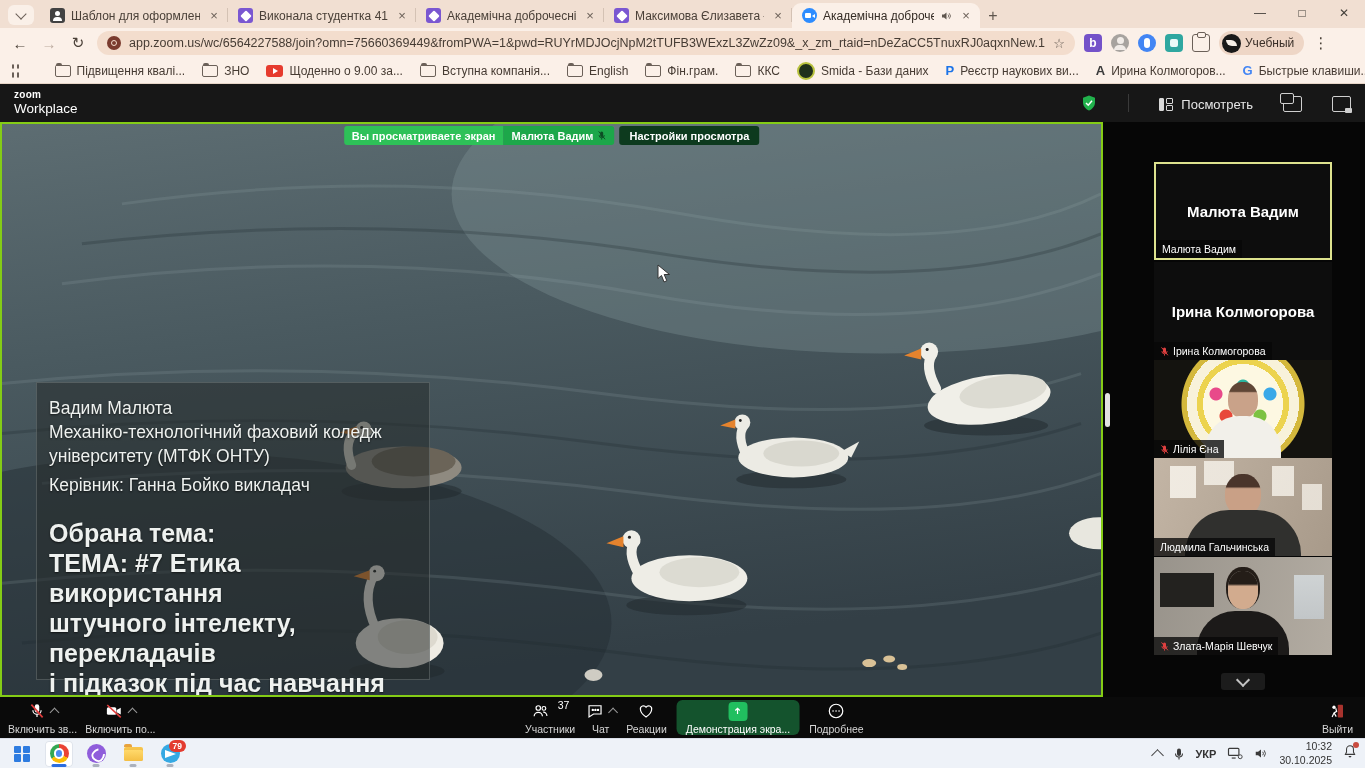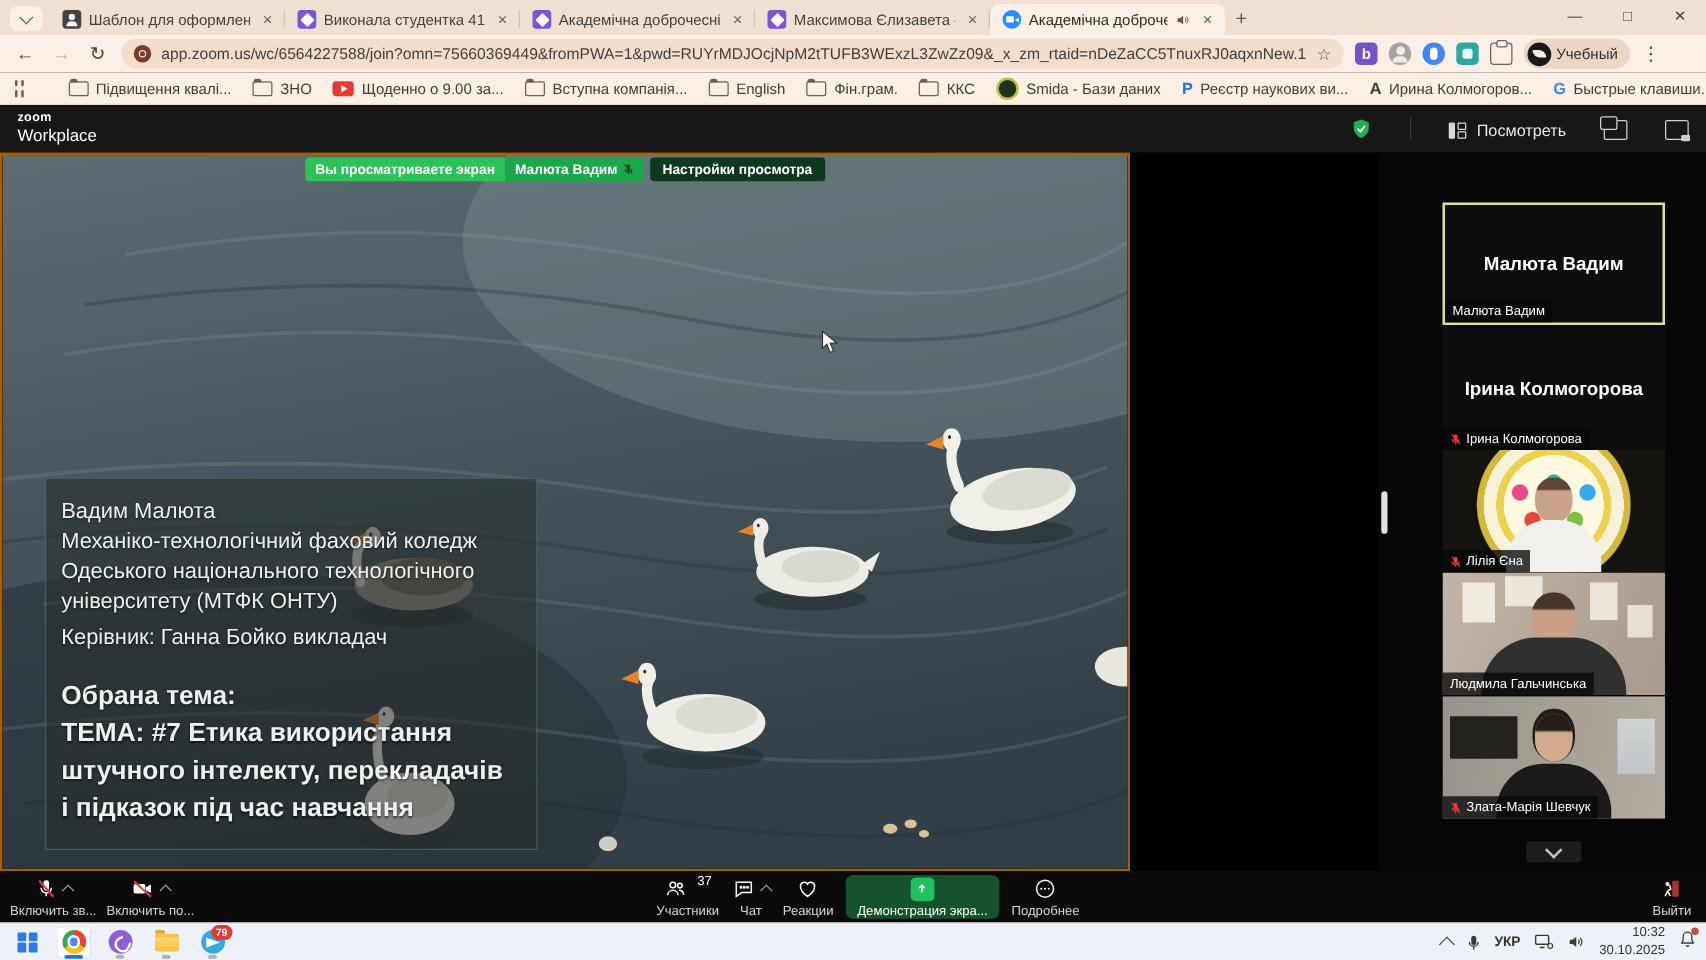--- a/index.html
+++ b/index.html
@@ -81,30 +81,30 @@
   .gridico{width:15px;height:13px;display:grid;grid-template-columns:5px 7px;gap:1.6px;}
   .gridico span{border:1.3px solid #d8d8d8;border-radius:1px;}
   .gridico span:first-child{background:#d8d8d8;grid-row:span 2;}
   .zh-ico{width:17px;height:14px;position:relative;}
   .zh-ico.copy{border:1.4px solid #cfcfcf;border-radius:2px;}
   .zh-ico.copy::after{content:"";position:absolute;left:-4px;top:-4px;width:12px;height:9px;border:1.4px solid #cfcfcf;border-radius:2px;background:#171717;}
   .zh-ico.expand{border:1.4px solid #cfcfcf;border-radius:2px;}
   .zh-ico.expand::after{content:"";position:absolute;right:-2px;bottom:-2px;width:7px;height:5px;background:#cfcfcf;border-radius:1px;}
 
   .zmain{position:absolute;top:38px;left:0;right:0;bottom:41px;background:#000;}
-  .share{position:absolute;left:0;top:0;width:904px;height:575px;box-sizing:border-box;border:2px solid #a16207;overflow:hidden;}
+  .share{position:absolute;left:0;top:0;width:1103px;height:575px;box-sizing:border-box;border:2px solid #84cc16;overflow:hidden;}
   .scene{position:absolute;inset:0;width:100%;height:100%;}
   .banner{position:absolute;top:2px;left:50%;transform:translateX(-50%);display:flex;align-items:stretch;height:19px;font-size:11px;font-weight:bold;color:#fff;z-index:6;white-space:nowrap;}
   .b1{background:#2ec158;display:flex;align-items:center;padding:0 8px;border-radius:3px 0 0 3px;}
   .b2{background:#1da74a;display:flex;align-items:center;gap:4px;padding:0 8px;border-radius:0 3px 3px 0;}
   .b3{background:#0d3a1e;margin-left:5px;display:flex;align-items:center;padding:0 10px;border-radius:3px;}
   .slideinfo{position:absolute;left:34px;top:258px;width:394px;height:298px;background:rgba(38,44,44,.55);border:1px solid rgba(145,155,155,.35);box-sizing:border-box;padding:13px 12px;color:#eef1ef;z-index:4;text-shadow:0 1px 2px rgba(0,0,0,.65);}
   .il{font-size:17.5px;line-height:24px;}
   .il.gap{margin-top:5px;}
-  .tl{font-size:21px;font-weight:bold;line-height:30px;}
+  .tl{font-size:25px;font-weight:bold;line-height:30px;}
   .topic{margin-top:21px;}
   .cursor{position:absolute;left:655px;top:140px;z-index:7;}
 
   .panel{position:absolute;left:1103px;top:0;width:262px;height:575px;background:#060606;}
   .tile{position:absolute;left:51px;width:178px;height:98px;background:#0d0d0d;overflow:hidden;box-sizing:border-box;}
   .tile.speaking{border:2px solid #dde28e;}
   .cname{width:100%;height:100%;display:flex;align-items:center;justify-content:center;color:#fff;font-size:15px;font-weight:bold;}
   .chip{position:absolute;left:0;bottom:0;background:rgba(8,8,8,.78);color:#fff;font-size:10.5px;padding:3px 6px;display:flex;align-items:center;gap:4px;z-index:3;max-width:168px;white-space:nowrap;}
   .vscene{position:absolute;inset:0;}
   .s-lilia{background:
@@ -409,21 +409,20 @@
                 <path d="M5 13a7 7 0 0 0 14 0M12 20v5" stroke="#0d4d24" stroke-width="2.4" fill="none"></path>
                 <path d="M4 3l17 21" stroke="#0d4d24" stroke-width="2.6"></path>
               </svg>
           </span>
           <span class="b3">Настройки просмотра</span>
         </div>
 
         <div class="slideinfo">
           <div class="il">Вадим Малюта</div>
           <div class="il">Механіко-технологічний фаховий коледж</div>
-          <div class="il">Одеського національного технологічного</div>
           <div class="il">університету (МТФК ОНТУ)</div>
           <div class="il gap">Керівник: Ганна Бойко викладач</div>
           <div class="topic">
             <div class="tl">Обрана тема:</div>
             <div class="tl">ТЕМА: #7 Етика використання</div>
             <div class="tl">штучного інтелекту, перекладачів</div>
             <div class="tl">і підказок під час навчання</div>
           </div>
         </div>
 

